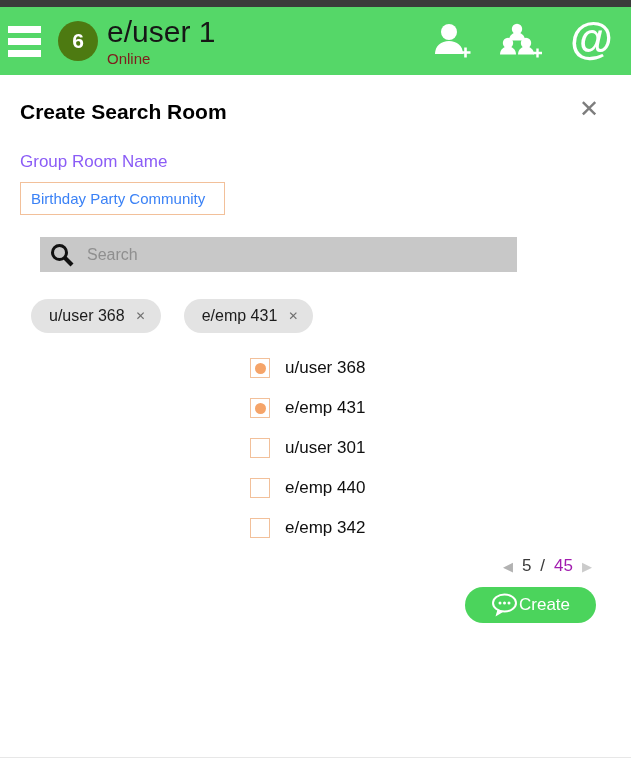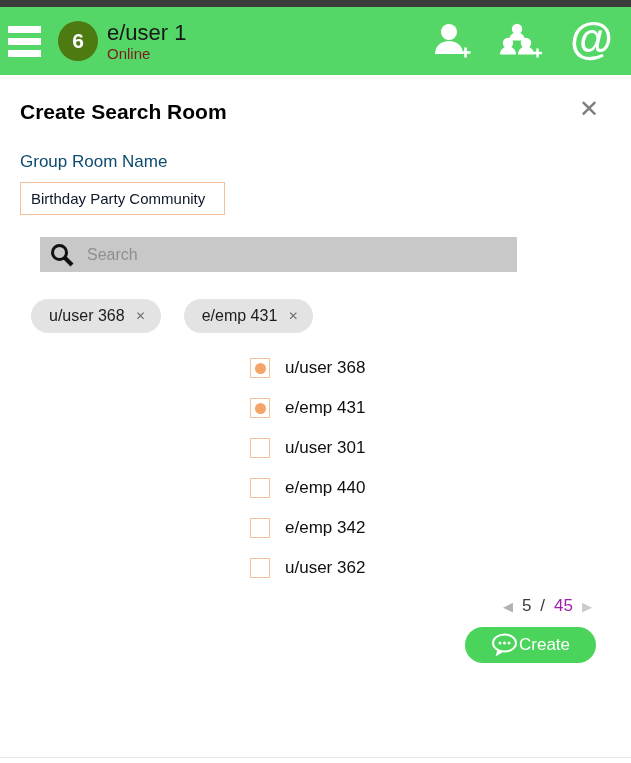--- a/index.html
+++ b/index.html
@@ -20,35 +20,35 @@
     display:flex; align-items:center; padding:0 18px 0 8px;
   }
   .hamburger{width:33px; display:flex; flex-direction:column; gap:5px; margin-right:17px; cursor:pointer;}
   .hamburger span{display:block; height:7px; background:#fff;}
   .badge{
     width:40px; height:40px; border-radius:50%; background:var(--badge-olive);
     color:#fff; font-size:21px; font-weight:bold;
     display:flex; align-items:center; justify-content:center; margin-right:9px;
   }
   .header-titles{display:flex; flex-direction:column; line-height:1.15;}
-  .header-title{font-size:22px; color:#161616;}
+  .header-title{font-size:30px; color:#161616;}
   .header-status{font-size:15px; color:#7f1d1d;}
   .header-icons{margin-left:auto; display:flex; align-items:center; gap:25px;}
   .icon-btn{display:flex; align-items:center; justify-content:center; cursor:pointer;}
   .mention{font-size:44px; font-weight:bold; color:#fff; line-height:1; padding-bottom:4px;}
   
   .dialog{padding:0 20px;}
   .dialog-titlebar{display:flex; align-items:flex-start; justify-content:space-between; margin-top:25px;}
   .dialog-title{font-size:21px; font-weight:bold; color:#000;}
   .close-btn{font-size:24px; color:#7d7d7d; line-height:1; cursor:pointer; margin:-3px 12px 0 0;}
-  .room-label{margin-top:28px; font-size:17px; color:#0c4a6e;}
+  .room-label{margin-top:28px; font-size:17px; color:#8b5cf6;}
   .room-input{
     margin-top:10px; width:205px; height:33px;
     border:1px solid var(--accent-orange-border); outline:none;
-    font-family:"Liberation Sans", sans-serif; font-size:15px; color:#0f172a; padding:0 10px;
+    font-family:"Liberation Sans", sans-serif; font-size:15px; color:#3b82f6; padding:0 10px;
   }
   .search-bar{
     margin:22px 0 0 20px; width:477px; height:35px; background:var(--search-bg);
     display:flex; align-items:center;
   }
   .search-icon{margin:0 12px 0 9px; display:flex;}
   .search-input{
     flex:1; border:none; outline:none; background:transparent;
     font-family:"Liberation Sans", sans-serif; font-size:16px; color:#444; height:100%;
   }
@@ -178,24 +178,20 @@
     <span class="member-label">e/emp 440</span>
   </div>
 
 
   <div class="member-row">
     <span class="checkbox"></span>
     <span class="member-label">e/emp 342</span>
   </div>
 
 
-  <div class="member-row">
-    <span class="checkbox"></span>
-    <span class="member-label">u/user 362</span>
-  </div>
 </div>
 
   <div class="pagination">
     <span class="page-arrow page-prev">◀</span>
     <span class="page-current">5</span>
     <span class="page-sep">/</span>
     <span class="page-total">45</span>
     <span class="page-arrow page-next">▶</span>
   </div>
 

